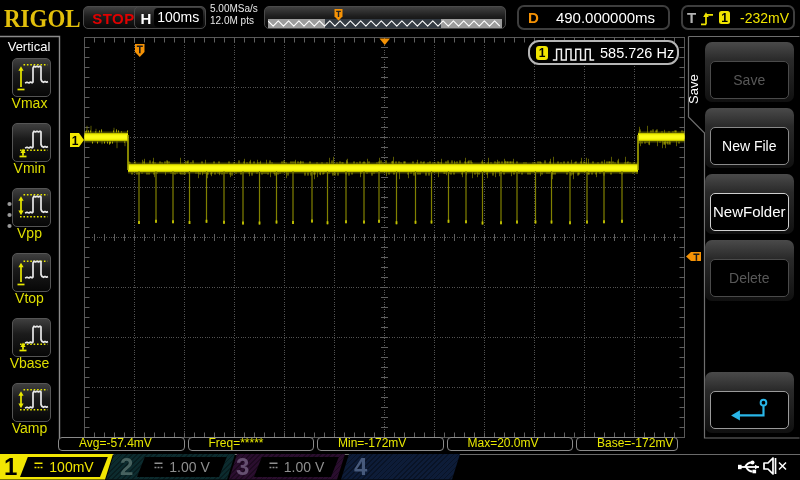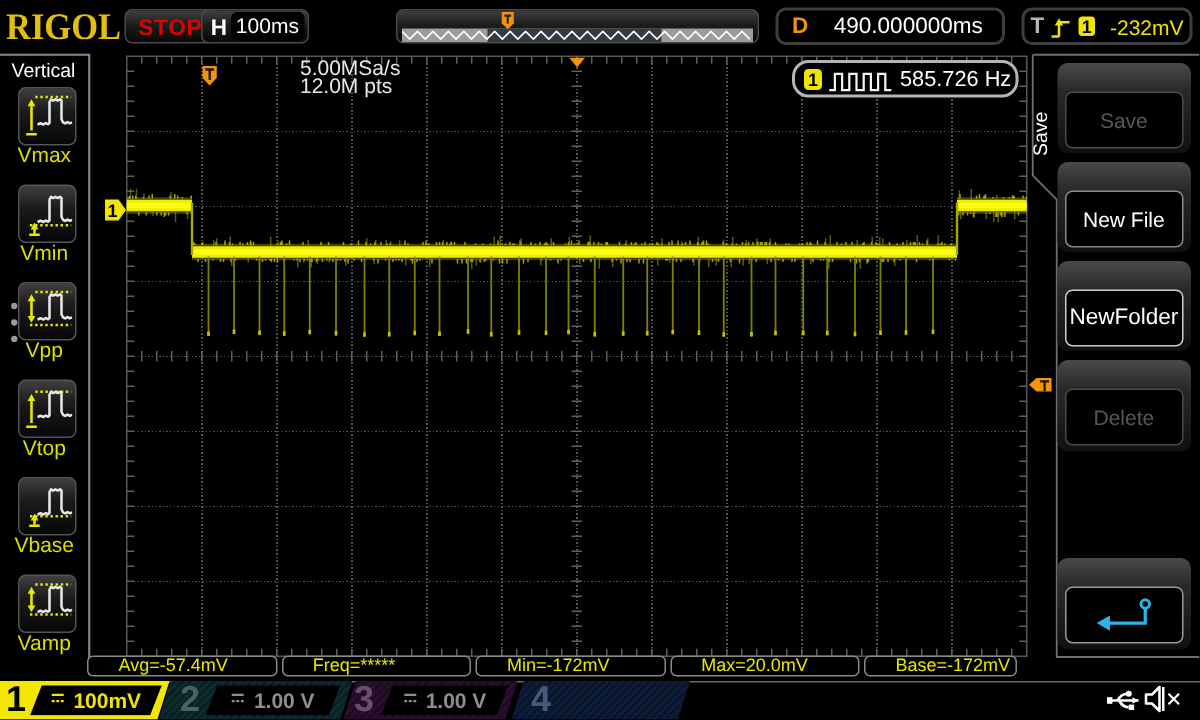--- a/index.html
+++ b/index.html
@@ -6,21 +6,21 @@
 .abs { position:absolute; }
 
 
 #logo { left:4px; top:4.5px; font-family:"Liberation Serif", serif; font-weight:bold; font-size:25px; color:#e2bf0b; transform:scaleX(0.92); transform-origin:left; }
 .tbox { position:absolute; top:5.5px; height:23.5px; border-radius:5px;
   background:linear-gradient(#404040,#1d1d1d 45%,#080808); border:1px solid #4a4a4a; }
 #stop { left:83px; width:61px; color:#e00000; font-weight:bold; font-size:15px; text-align:center; line-height:23px; letter-spacing:0.5px; }
 #hbox { left:133.5px; width:72.5px; }
 #hbox b { position:absolute; left:6px; top:3px; color:#fff; font-size:15px; }
 #hbox .val { position:absolute; left:19px; top:1.5px; right:2px; bottom:1.5px; background:#000; border-radius:4px; color:#fff; font-size:14px; text-align:center; line-height:19.5px; }
-#srate { left:200px; top:3px; color:#e8e8e8; font-size:14px; line-height:12px;margin-top:36px; }
+#srate { left:210px; top:3px; color:#e8e8e8; font-size:10px; line-height:12px; }
 #strip { left:264px; width:242px; }
 #strip .band { position:absolute; left:3px; right:3px; top:12.5px; height:9px; background:#9c9c9c; }
 #strip .win { position:absolute; left:56.5px; width:116px; top:0; bottom:0; background:#333a42; }
 #strip .tflag { position:absolute; left:68.5px; top:0.5px; width:9px; height:12px; }
 #dbox { left:517px; width:153px; top:5px; height:24.5px; background:#000; border:2px solid #3e3e3e; border-radius:7px; position:absolute; }
 #dbox .d { position:absolute; left:9px; top:2px; color:#f59205; font-weight:bold; font-size:15px; }
 #dbox .v { position:absolute; left:28px; right:4px; top:2px; text-align:center; color:#fff; font-size:15px; }
 #tbox { left:681px; width:114px; top:5px; height:24.5px; background:#000; border:2px solid #3e3e3e; border-radius:7px; position:absolute; }
 #tbox .t { position:absolute; left:4px; top:2px; color:#b4b4b4; font-weight:bold; font-size:15px; }
 #tbox .n { position:absolute; left:36px; top:3.5px; width:11px; height:13.5px; background:#f0e400; border-radius:2.5px; color:#000; font-weight:bold; font-size:12px; text-align:center; line-height:14px; }
@@ -45,21 +45,21 @@
 #fcount .hz { position:absolute; left:70px; top:3px; color:#fff; font-size:14.5px; }
 
 
 .mbox { position:absolute; top:437px; height:13.5px; background:#000; border:1px solid #8a8a8a; border-radius:4px; color:#e8e800; font-size:12px; line-height:11.5px; padding-left:20px; z-index:5; }
 #chbar { position:absolute; left:0; top:450.5px; width:800px; height:29.5px; background:#000; z-index:4; }
 #chline { position:absolute; left:0; top:3px; width:800px; height:1px; background:#6a6a6a; }
 .chb { position:absolute; top:3.5px; height:25.5px; }
 .chnum { position:absolute; top:-1px; font-size:24px; font-weight:bold; }
 .chbox { position:absolute; top:2.5px; bottom:2.5px; background:#000;
   clip-path:polygon(8px 0%, 100% 0%, calc(100% - 8px) 100%, 0% 100%);
-  display:flex; align-items:center; justify-content:center; font-size:14px;font-weight:bold; }
+  display:flex; align-items:center; justify-content:center; font-size:14px; }
 </style></head>
 <body>
 <svg class="abs" style="left:0;top:0" width="800" height="480">
 <line x1="134.5" y1="37.5" x2="134.5" y2="437.5" stroke="#525252" stroke-width="1" stroke-dasharray="1 1.4" shape-rendering="crispEdges"></line>
 <line x1="184.5" y1="37.5" x2="184.5" y2="437.5" stroke="#525252" stroke-width="1" stroke-dasharray="1 1.4" shape-rendering="crispEdges"></line>
 <line x1="234.5" y1="37.5" x2="234.5" y2="437.5" stroke="#525252" stroke-width="1" stroke-dasharray="1 1.4" shape-rendering="crispEdges"></line>
 <line x1="284.5" y1="37.5" x2="284.5" y2="437.5" stroke="#525252" stroke-width="1" stroke-dasharray="1 1.4" shape-rendering="crispEdges"></line>
 <line x1="334.5" y1="37.5" x2="334.5" y2="437.5" stroke="#525252" stroke-width="1" stroke-dasharray="1 1.4" shape-rendering="crispEdges"></line>
 <line x1="434.5" y1="37.5" x2="434.5" y2="437.5" stroke="#525252" stroke-width="1" stroke-dasharray="1 1.4" shape-rendering="crispEdges"></line>
 <line x1="484.5" y1="37.5" x2="484.5" y2="437.5" stroke="#525252" stroke-width="1" stroke-dasharray="1 1.4" shape-rendering="crispEdges"></line>

